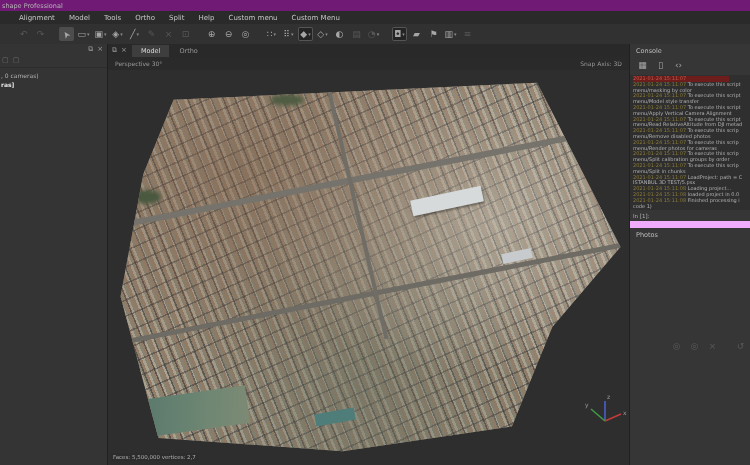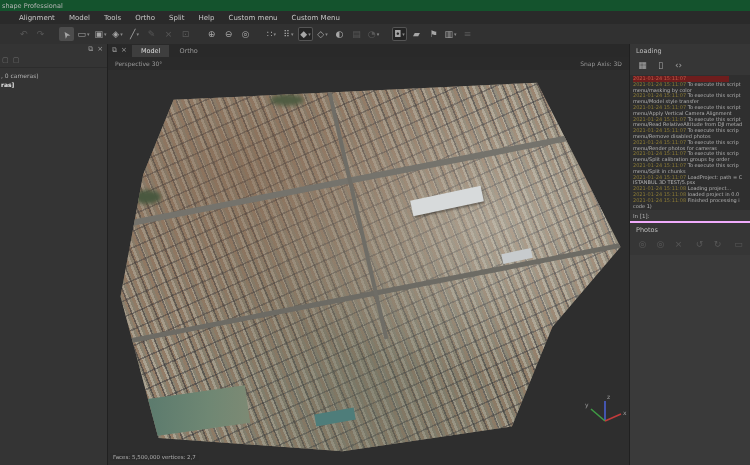--- a/index.html
+++ b/index.html
@@ -1,20 +1,20 @@
 <!DOCTYPE html>
 <html><head>
 <meta charset="utf-8">
 <style>
   html,body{margin:0;padding:0;}
   body{width:750px;height:465px;overflow:hidden;position:relative;background:#262626;
        font-family:"DejaVu Sans","Liberation Sans",sans-serif;color:#c8c8c8;
        -webkit-font-smoothing:antialiased;}
   
-  .titlebar{height:11px;background:#14532d;display:flex;align-items:center;
+  .titlebar{height:11px;background:#701a75;display:flex;align-items:center;
             font-size:6.5px;color:#b5b5b5;padding-left:2px;}
   .menubar{height:13px;background:#2a2a2a;display:flex;align-items:center;
            font-size:7px;color:#c6c6c6;padding-left:12px;}
   .menu-item{padding:1px 7px;cursor:default;}
   .toolbar{height:20px;background:#313131;border-bottom:1px solid #1f1f1f;
            display:flex;align-items:center;padding-left:16px;gap:2px;}
   .tbtn{height:14px;min-width:13px;display:flex;align-items:center;justify-content:center;
         border-radius:2px;padding:0 1px;}
   .tbtn .glyph{font-size:9px;color:#a6a6a6;line-height:1;}
   .tbtn.disabled .glyph{color:#585858;}
@@ -82,21 +82,21 @@
   .panel-title{font-size:6.5px;color:#bdbdbd;padding:3px 6px 1px;}
   .panel-toolbar{display:flex;align-items:center;gap:3px;padding:2px 5px 3px;}
   .console-log{background:#2f2f2f;height:134px;overflow:hidden;padding:1px 0 0 3px;
                font-size:5px;line-height:5.8px;}
   .cline{white-space:nowrap;overflow:hidden;}
   .cline .time{color:#8a7a35;}
   .cline .msg{color:#b2b2b2;}
   .cline.err{background:#6e1d1d;width:82%;}
   .cline.err .time{color:#c05848;}
   .prompt{font-size:5.5px;color:#b2b2b2;padding:3px 3px 2px;}
-  .photos{border-top:2px solid #f0abfc;flex:1;display:flex;flex-direction:column;}
+  .photos{border-top:7px solid #f0abfc;flex:1;display:flex;flex-direction:row;}
   .photos-empty{flex:1;background:#3a3a3a;margin-top:1px;}
 </style>
 </head>
 <body>
 
 <div class="titlebar">
   <span>shape Professional</span>
 </div>
 
 <div class="menubar" id="menubar">
@@ -256,21 +256,21 @@
         <text x="24" y="12">z</text>
         <text x="2" y="20">y</text>
         <text x="40" y="28">x</text>
       </svg>
 
       <div class="status">Faces: 5,500,000 vertices: 2,7</div>
     </div>
   </div>
 
   <div class="right-panel">
-    <div class="panel-title">Loading</div>
+    <div class="panel-title">Console</div>
     <div class="panel-toolbar" id="console-toolbar">
         <span class="tbtn normal">
           <span class="glyph">▦</span>
         </span>
         <span class="tbtn normal">
           <span class="glyph">▯</span>
         </span>
         <span class="tbtn normal">
           <span class="glyph">‹›</span>
         </span>

